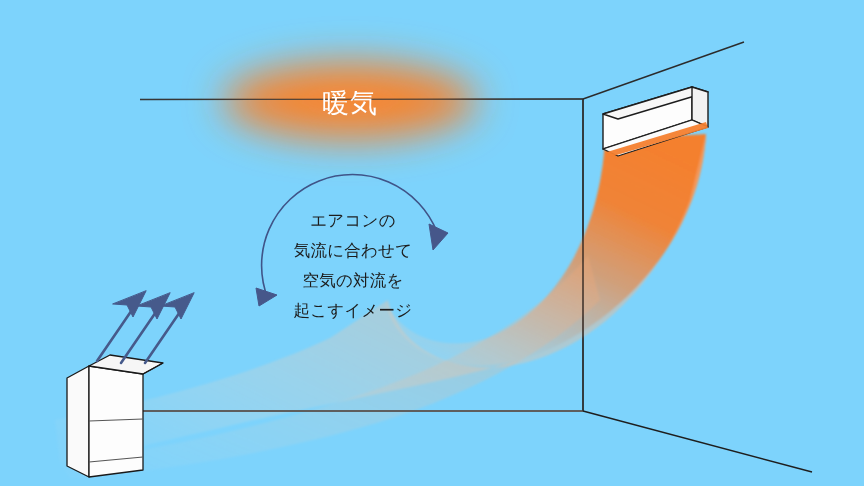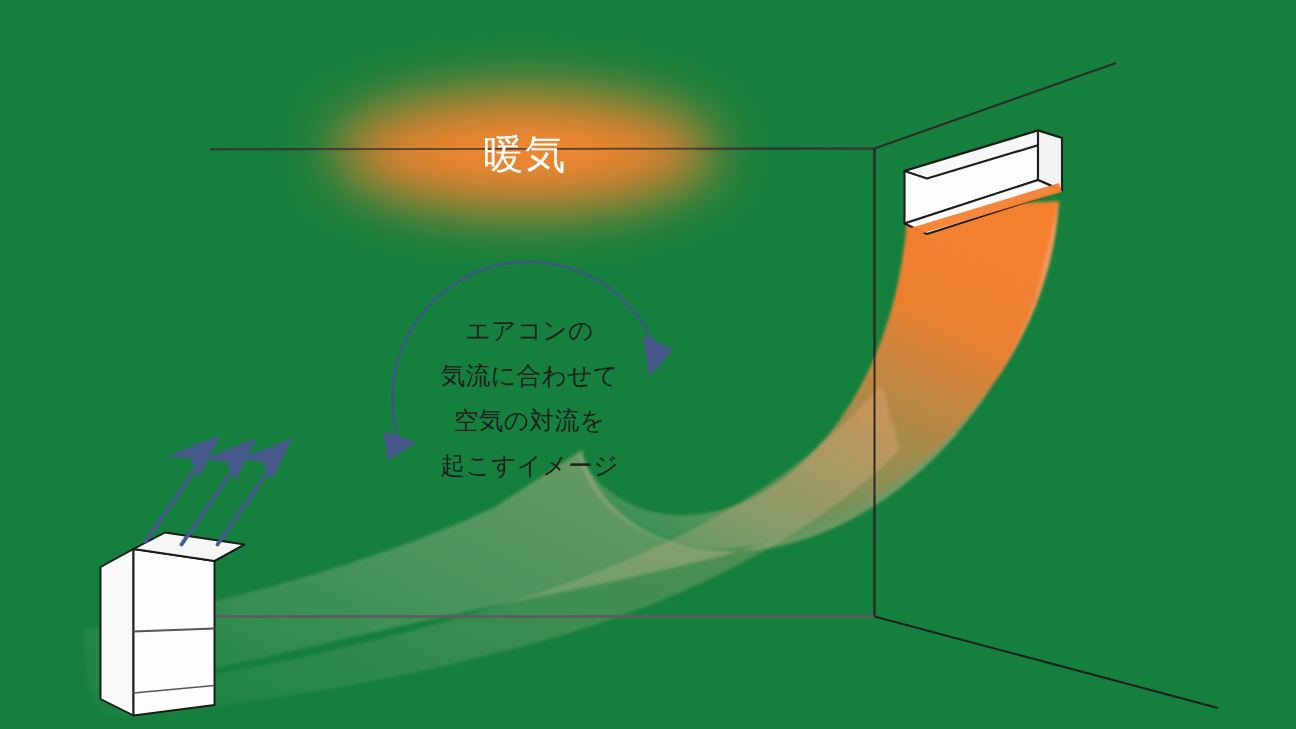--- a/index.html
+++ b/index.html
@@ -12,21 +12,21 @@
     height: 486px;
     background: #f1f1f1;
     font-family: "Liberation Sans", "DejaVu Sans", sans-serif;
     overflow: hidden;
     position: relative;
   }
   #stage {
     position: relative;
     width: 864px;
     height: 486px;
-    background: #15803d;
+    background: #7dd3fc;
   }
   #scene {
     position: absolute;
     top: 0;
     left: 0;
     width: 864px;
     height: 486px;
     display: block;
   }
   .svg-text-heat {

